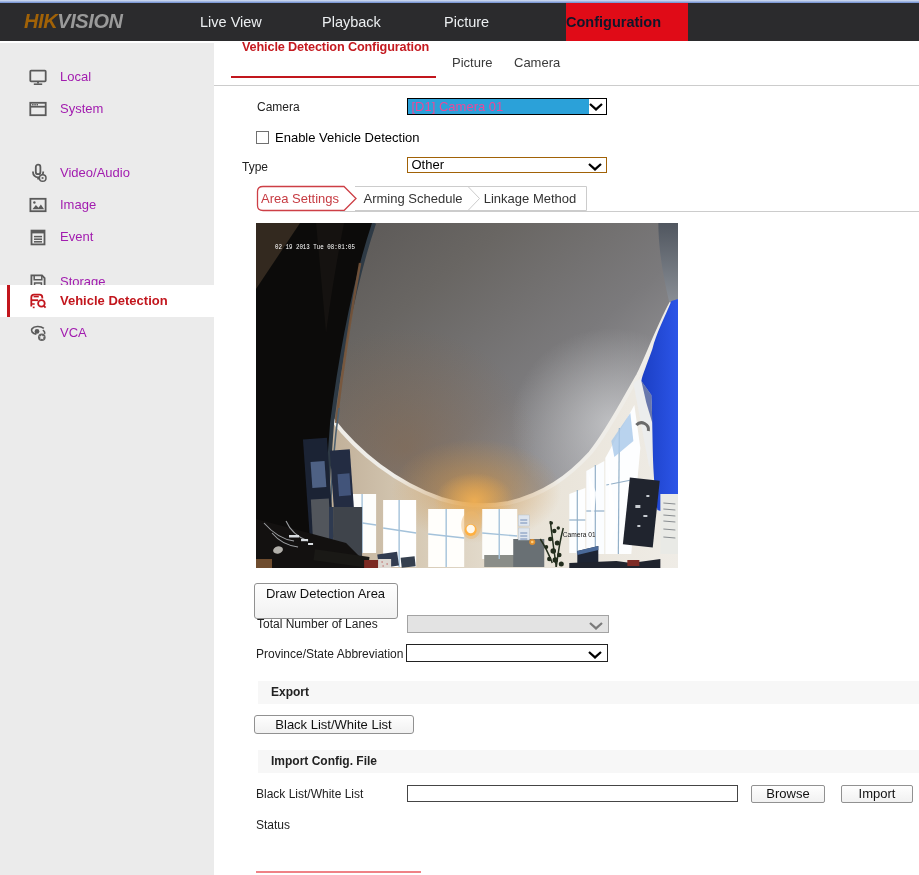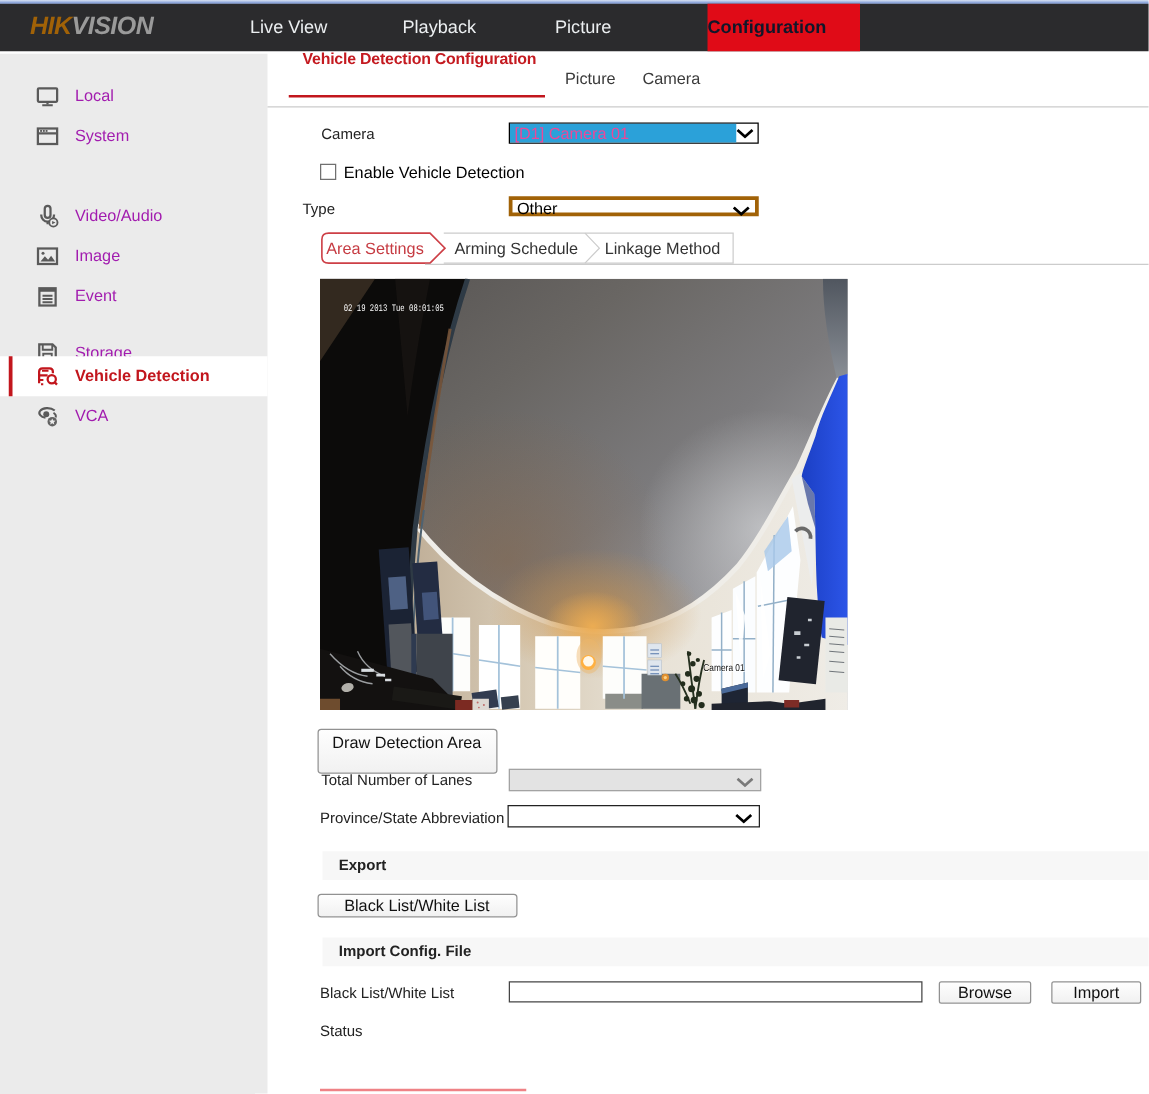--- a/index.html
+++ b/index.html
@@ -149,21 +149,21 @@
     <div style="position:absolute; left:0px; top:0px; width:181px; height:15px; background:#2ba1d9;"></div>
     <div class="stxt" style="color:#ec4899; line-height:15px;">[D1] Camera 01</div>
     <svg class="chev" style="right:3px; top:4.5px;" width="14" height="8" viewBox="0 0 14 8">
         <path d="M1 1 L7 6.4 L13 1" fill="none" stroke="#000" stroke-width="2.2"></path>
       </svg>
   </div>
   <div class="abs" style="left:256px; top:131px; width:13px; height:13px;
     border:1px solid #707070; background:#fff;"></div>
   <div class="abs" style="left:275px; top:130px; font-size:13px; color:#000;">Enable Vehicle Detection</div>
   <div class="abs lbl" style="left:242px; top:160px;">Type</div>
-  <div class="sel" style="left:406.5px; top:157px; width:200px; height:16px; border:3px solid #a16207;">
+  <div class="sel" style="left:406.5px; top:157px; width:200px; height:16px; border:1px solid #a16207;">
     <div class="stxt" style="line-height:14.5px;">Other</div>
     <svg class="chev" style="right:4px; top:5px;" width="14" height="8" viewBox="0 0 14 8">
         <path d="M1 1 L7 6.4 L13 1" fill="none" stroke="#000" stroke-width="2.2"></path>
       </svg>
   </div>
   <svg class="abs" style="left:255px; top:185px;" width="340" height="27" viewBox="0 0 340 27">
     <path d="M100 1.5 H331.5 V25.5 H100" fill="#fff" stroke="#ccc" stroke-width="1"></path>
     <path d="M213 1.5 L224.5 13.5 L213 25.5" fill="none" stroke="#ccc" stroke-width="1"></path>
     <path d="M8 1.5 H89 L101 13.5 L89 25.5 H8 Q2.5 25.5 2.5 20.5 V6.5 Q2.5 1.5 8 1.5 Z" fill="#fff" stroke="#cd3f46" stroke-width="1.3"></path>
     <text x="45" y="18" text-anchor="middle" font-size="13" fill="#c63b42" font-family="Liberation Sans, sans-serif">Area Settings</text>

